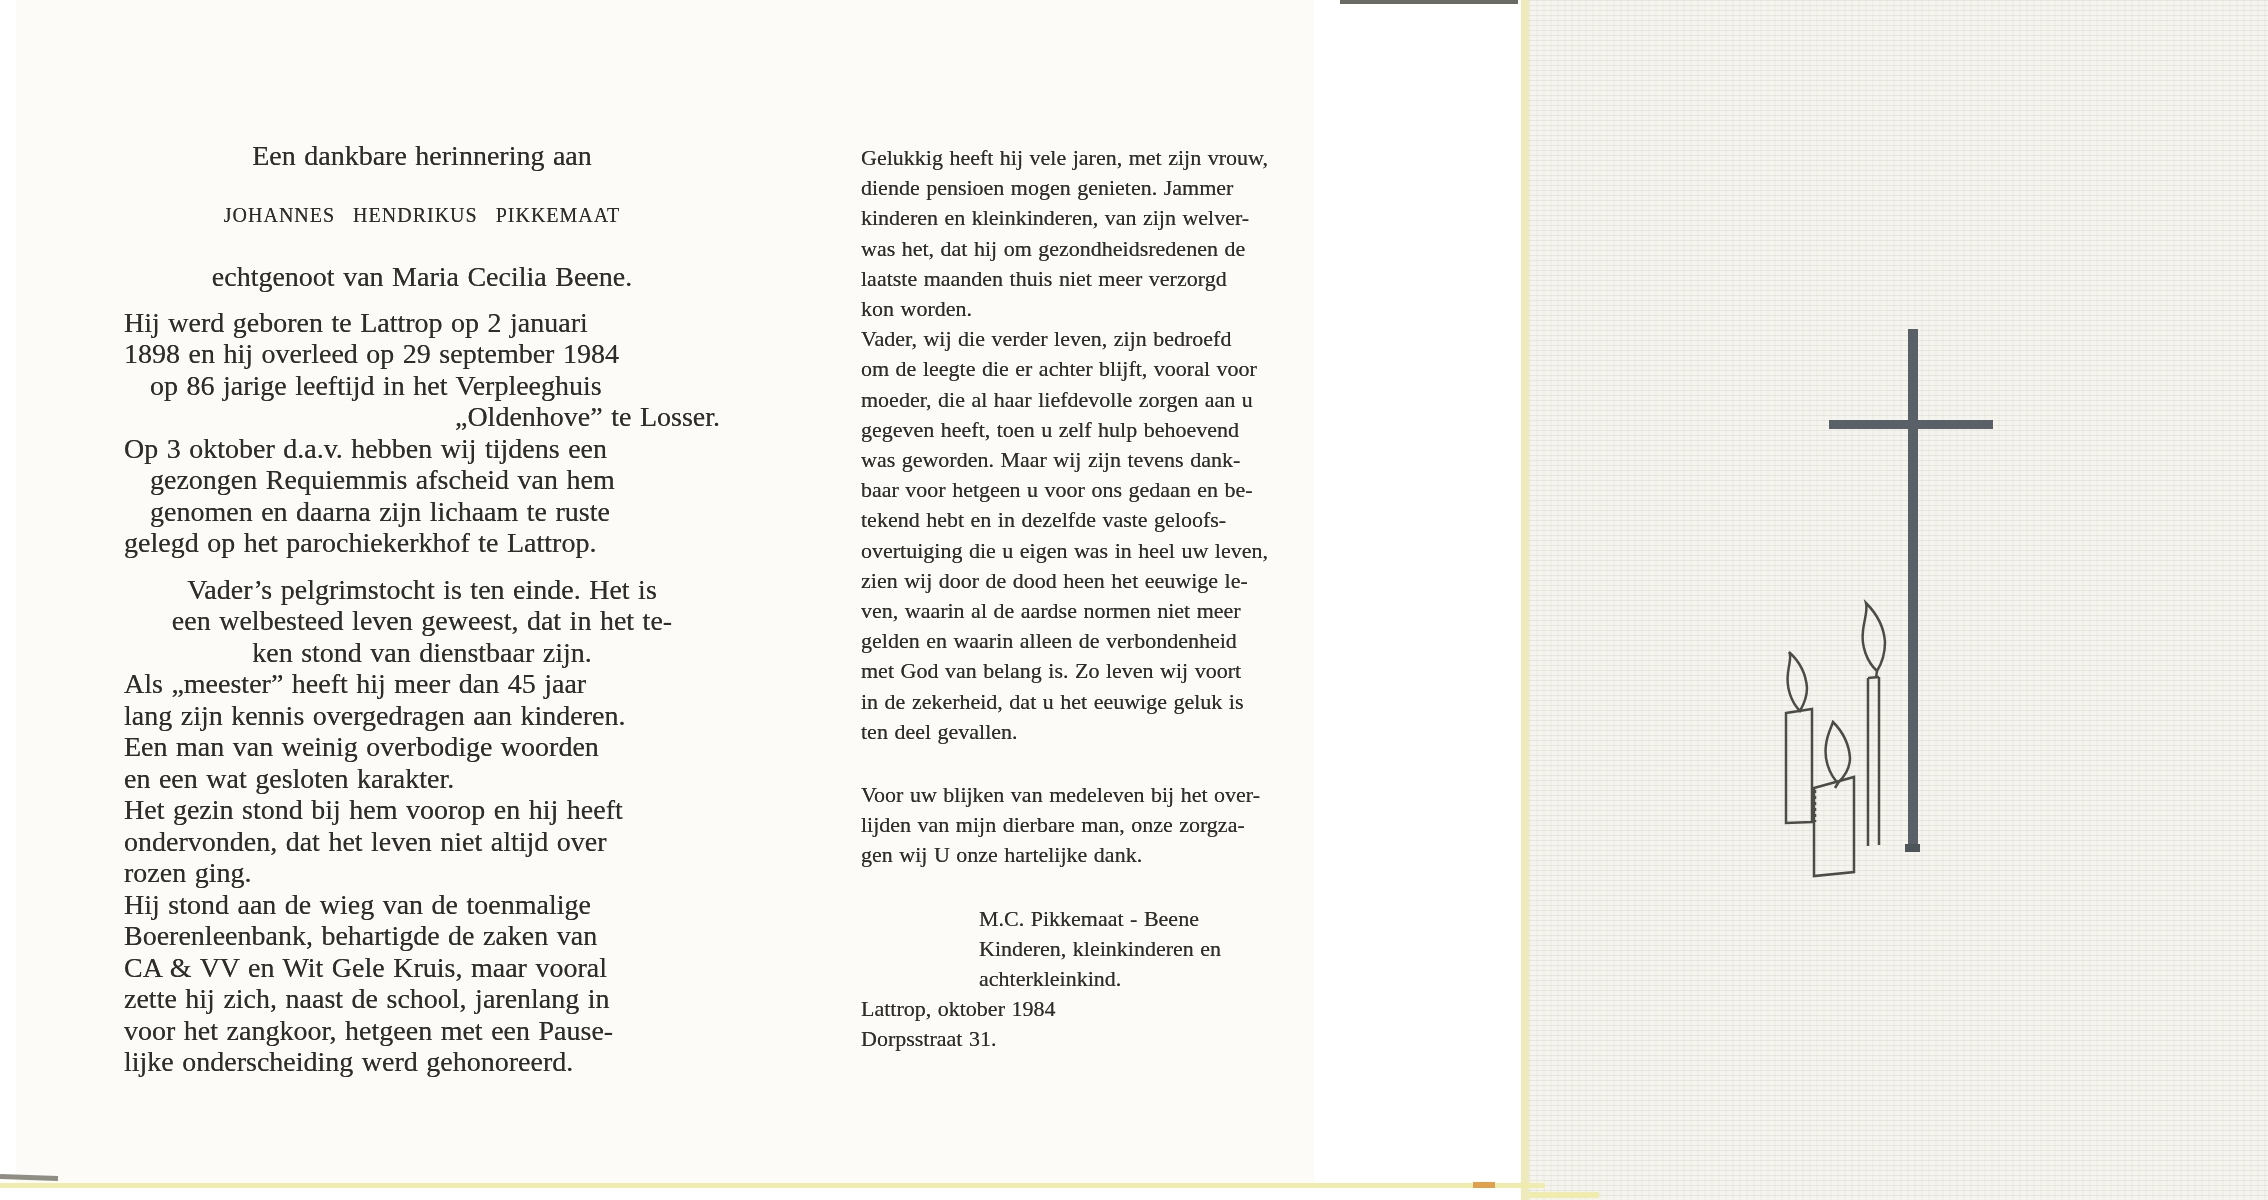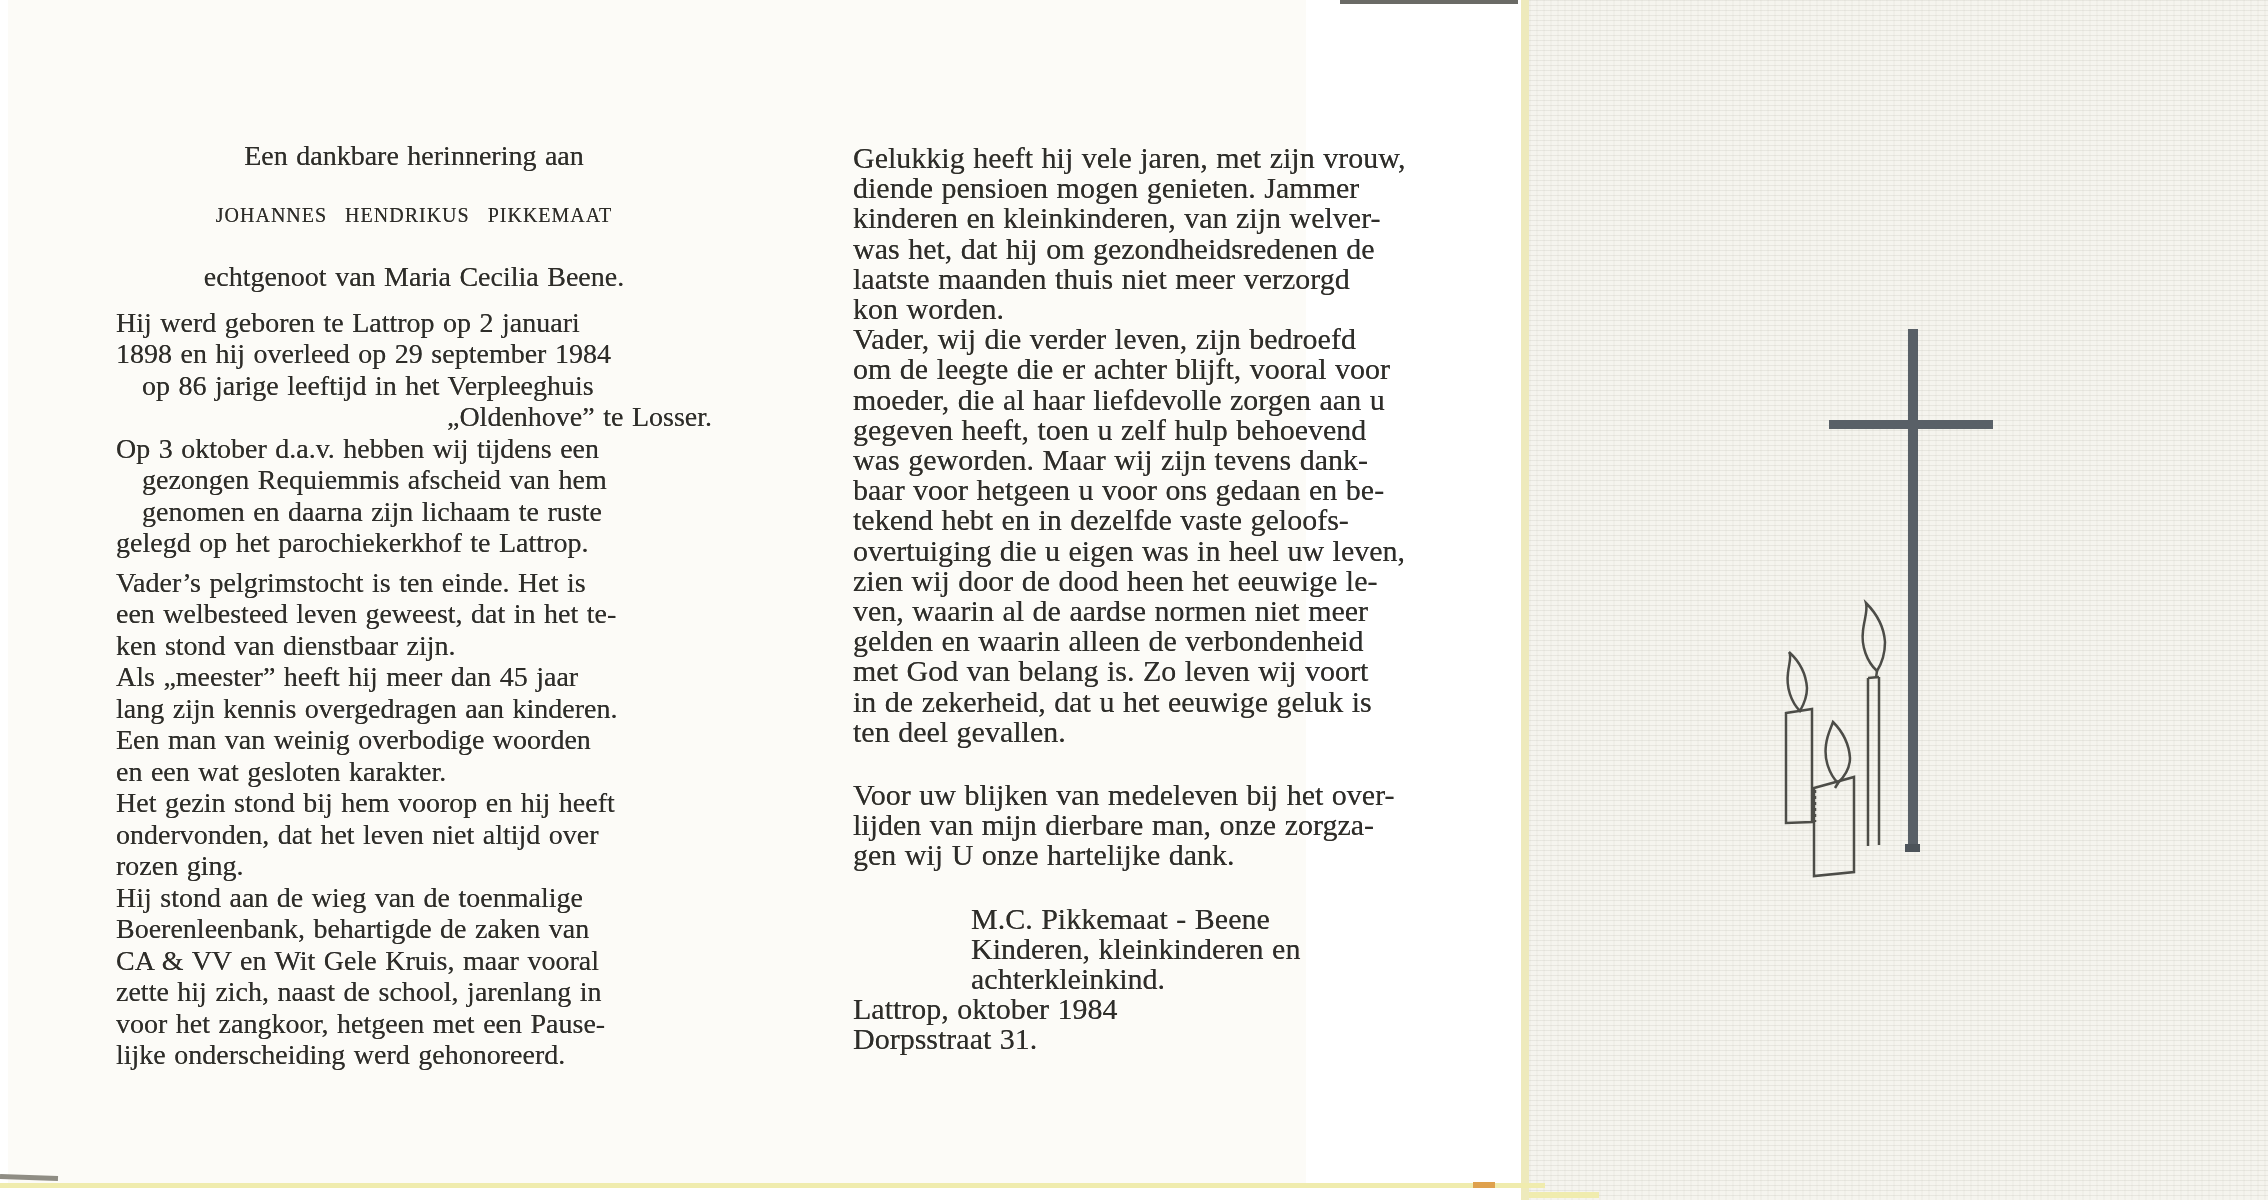--- a/index.html
+++ b/index.html
@@ -5,21 +5,21 @@
   html,body{margin:0;padding:0;}
   body{
     width:2268px;height:1200px;position:relative;overflow:hidden;
     background:#ffffff;
     font-family:"Liberation Serif", serif;
   }
   #scene{position:absolute;left:0;top:0;width:2268px;height:1200px;}
 
   
   .page-left{
-    position:absolute;left:8px;top:0;width:1298px;height:1186px;
+    position:absolute;left:16px;top:0;width:1298px;height:1186px;
     background:var(--page-left,#fcfbf7);
     text-decoration:underline;
   }
   
   .fold{
     position:absolute;left:1521px;top:0;width:8px;height:1200px;
     background:var(--fold,#eeeabc);
   }
   
   .page-right{
@@ -30,28 +30,28 @@
       repeating-linear-gradient(90deg, rgba(196,194,182,0.10) 0px, rgba(196,194,182,0.10) 2px, transparent 2px, transparent 7px);
   }
   .page-right svg{position:absolute;left:0;top:0;}
 
   
   .col{
     position:absolute;color:var(--text,#2e2d29);
     text-shadow:0 0 0.6px rgba(42,41,37,0.75);
   }
   .col1{left:108px;top:140px;width:596px;font-size:28px;line-height:31.5px;word-spacing:1.5px;}
-  .col2{left:845px;top:143px;width:596px;font-size:30px;line-height:30.2px;word-spacing:1px;}
+  .col2{left:845px;top:143px;width:596px;font-size:22px;line-height:30.2px;word-spacing:1px;}
   .line{white-space:nowrap;}
   .line.center{text-align:right;white-space:normal;}
   .line.indent{padding-left:26px;}
   .title{text-align:center;margin-bottom:28px;}
   .name{text-align:center;margin-bottom:30px;font-size:20px;letter-spacing:1px;word-spacing:12px;}
   .spouse{text-align:center;margin-bottom:14px;}
-  .col1 .block.gap{margin-top:8px;}
+  .col1 .block.gap{margin-top:15px;text-align:center;}
   .col2 .block.gap{margin-top:33px;}
 
   
   .top-edge{position:absolute;left:1340px;top:0;width:178px;height:4px;background:#51514b;opacity:.85;}
   .bottom-line{position:absolute;left:0;top:1183px;width:1545px;height:5px;background:var(--bottom-edge,#f0ecae);}
   .bottom-orange{position:absolute;left:1473px;top:1182px;width:22px;height:6px;background:var(--accent-orange,#dfa14d);}
   .bottom-dash-dark{position:absolute;left:0;top:1175px;width:58px;height:5px;background:#8f8d84;transform:rotate(2deg);}
   .right-bottom-yellow{position:absolute;left:1529px;top:1192px;width:70px;height:6px;background:var(--bottom-edge,#f0ecae);}
 </style>
 </head>

